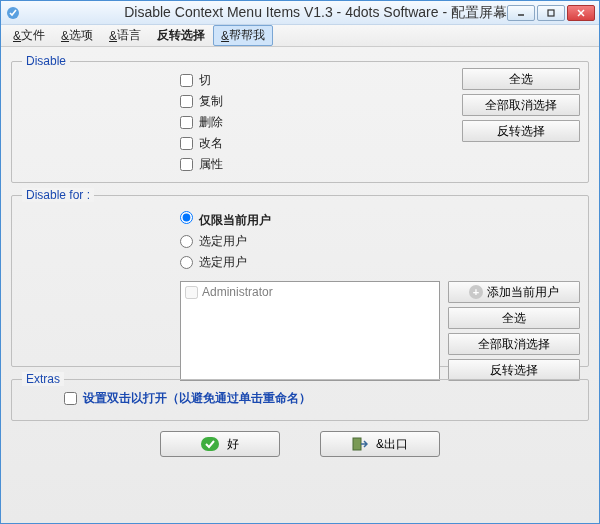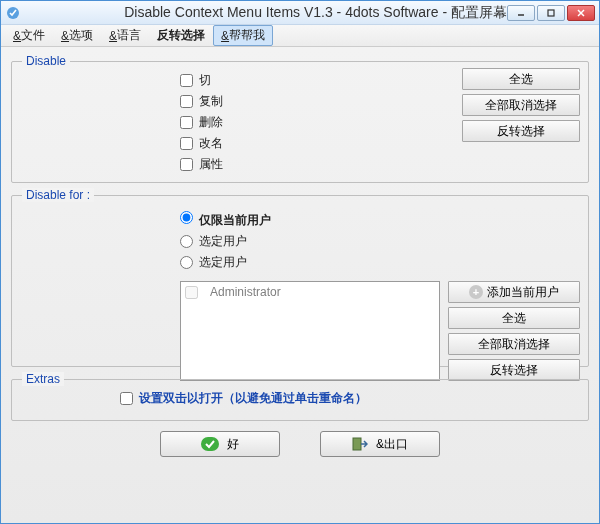--- a/index.html
+++ b/index.html
@@ -36,27 +36,27 @@
   .radio-col { margin-left:160px; display:flex; flex-direction:column; gap:4px; }
   .radio { display:flex; align-items:center; gap:6px; color:#222; }
   .radio input { margin:0; }
   .radio strong { font-weight:bold;margin-top:6px; }
 
   .rightbtns { position:absolute; right:8px; top:6px; display:flex; flex-direction:column; gap:4px; }
   .wbtn { width:118px; height:22px; border:1px solid #a6a6a6; border-radius:1px; background:linear-gradient(#fbfbfb,#e4e4e4); display:flex; align-items:center; justify-content:center; cursor:default; font-size:12px; }
 
   .listrow { display:flex; margin-top:10px; gap:8px; }
   .userlist { margin-left:160px; width:270px; height:100px; border:1px solid #9a9a9a; background:#fff; overflow:auto; padding:2px; }
-  .userlist .ue { display:flex; align-items:center; gap:12px; color:#808080; padding:1px 2px; }
+  .userlist .ue { display:flex; align-items:center; gap:4px; color:#808080; padding:1px 2px; }
   .userlist .ue input { margin:0; }
   .listbtns { display:flex; flex-direction:column; gap:4px; }
   .listbtns .wbtn { width:132px; }
   .plusicon { width:14px; height:14px; border-radius:50%; background:#c9c9c9; color:#fff; display:inline-flex; align-items:center; justify-content:center; font-weight:bold; margin-right:4px; font-size:11px; }
 
-  .extras .chk { margin-left:100px; color:#1a49b0;align-items:center; }
+  .extras .chk { margin-left:44px; color:#1a49b0;align-items:center; }
   .extras .chk span { color:#1a49b0; font-weight:bold; }
 
   
   .bottombar { display:flex; justify-content:center; gap:40px; padding:6px 0 8px 0; }
   .bigbtn { width:120px; height:26px; border:1px solid #888; border-radius:3px; background:linear-gradient(#fcfcfc,#e2e2e2); display:flex; align-items:center; justify-content:center; gap:8px; cursor:default; font-size:12px; }
   .okicon { width:18px; height:14px; border-radius:7px; background:#3fae3f; display:inline-flex; align-items:center; justify-content:center; }
   .okicon svg { display:block; }
   .exiticon { width:16px; height:14px; display:inline-flex; align-items:center; justify-content:center; }
 
   .group.disable { height:122px; }

